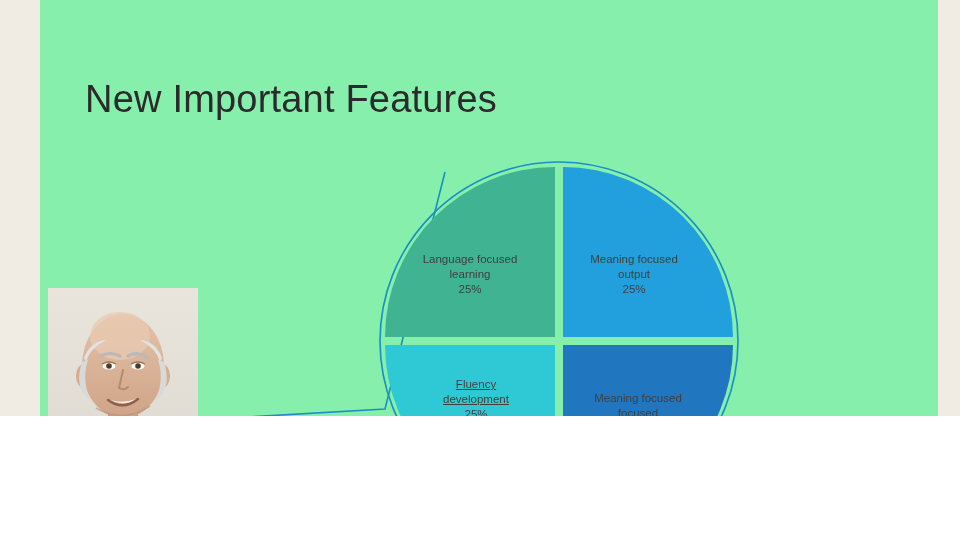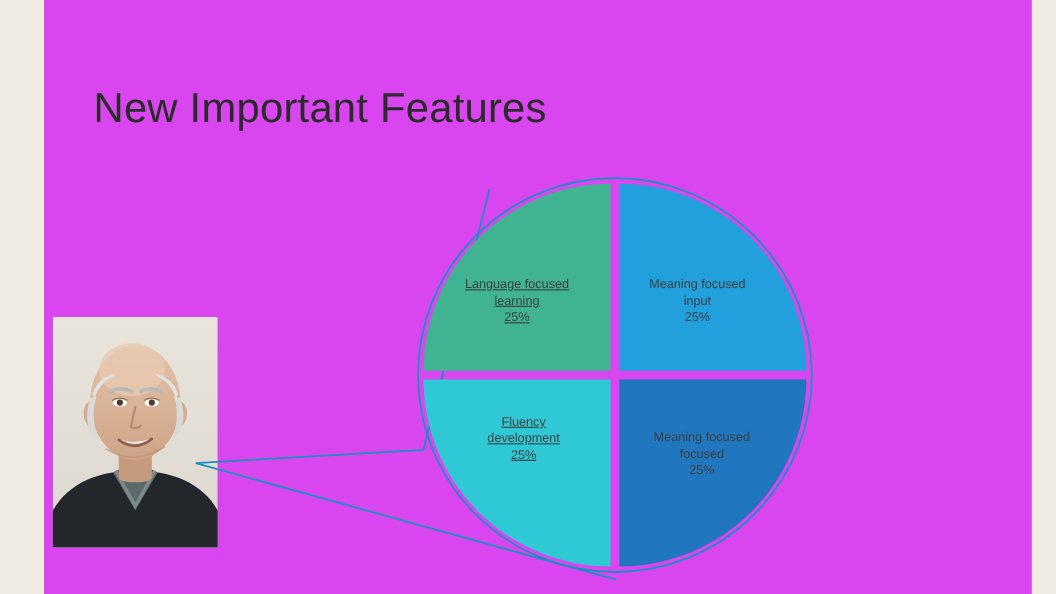--- a/index.html
+++ b/index.html
@@ -9,22 +9,22 @@
   body {
     width: 960px;
     height: 540px;
     background: #ffffff;
     font-family: "Liberation Sans", sans-serif;
     overflow: hidden;
   }
   .slide {
     position: relative;
     width: 960px;
-    height: 540px;
-    background: #d946ef;
+    height: 416px;
+    background: #86efac;
     overflow: hidden;
   }
   .slide-bg-left {
     position: absolute;
     left: 0; top: 0;
     width: 40px; height: 540px;
     background: #f0ece4;
   }
   .slide-bg-right {
     position: absolute;
@@ -71,21 +71,21 @@
     left: 0; top: 0;
   }
   .slice-label {
     position: absolute;
     text-align: center;
     color: #3f3f3f;
     font-size: 11.5px;
     line-height: 15px;
     width: 120px;
   }
-  .lbl-q2 { left: 32px;  top: 92px; text-decoration: underline;  }
+  .lbl-q2 { left: 32px;  top: 92px;  }
   .lbl-q1 { left: 196px; top: 92px;  }
   .lbl-q3 { left: 38px;  top: 217px; text-decoration: underline; }
   .lbl-q4 { left: 200px; top: 231px; }
 </style>
 </head>
 <body>
 
 <div class="slide">
 
   <div class="slide-bg-left"></div>
@@ -170,21 +170,21 @@
     </svg>
 
     <div class="slice-label lbl-q2">
       <div>Language focused</div>
       <div>learning</div>
       <div>25%</div>
     </div>
 
     <div class="slice-label lbl-q1">
       <div>Meaning focused</div>
-      <div>input</div>
+      <div>output</div>
       <div>25%</div>
     </div>
 
     <div class="slice-label lbl-q3">
       <div>Fluency</div>
       <div>development</div>
       <div>25%</div>
     </div>
 
     <div class="slice-label lbl-q4">

